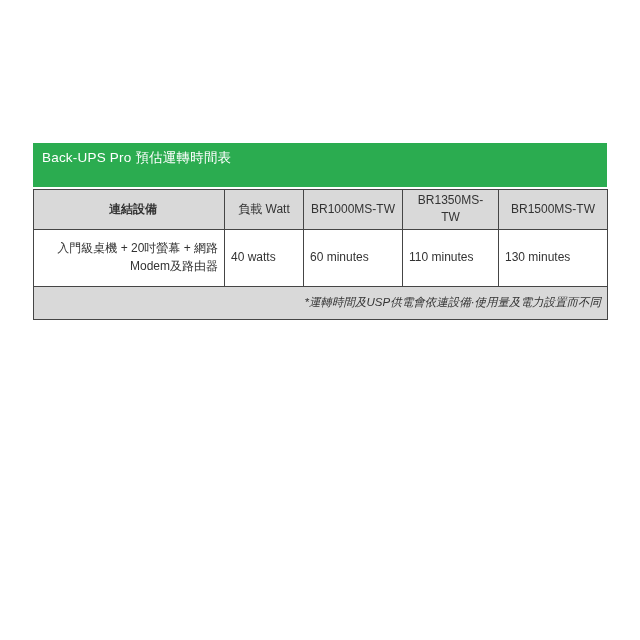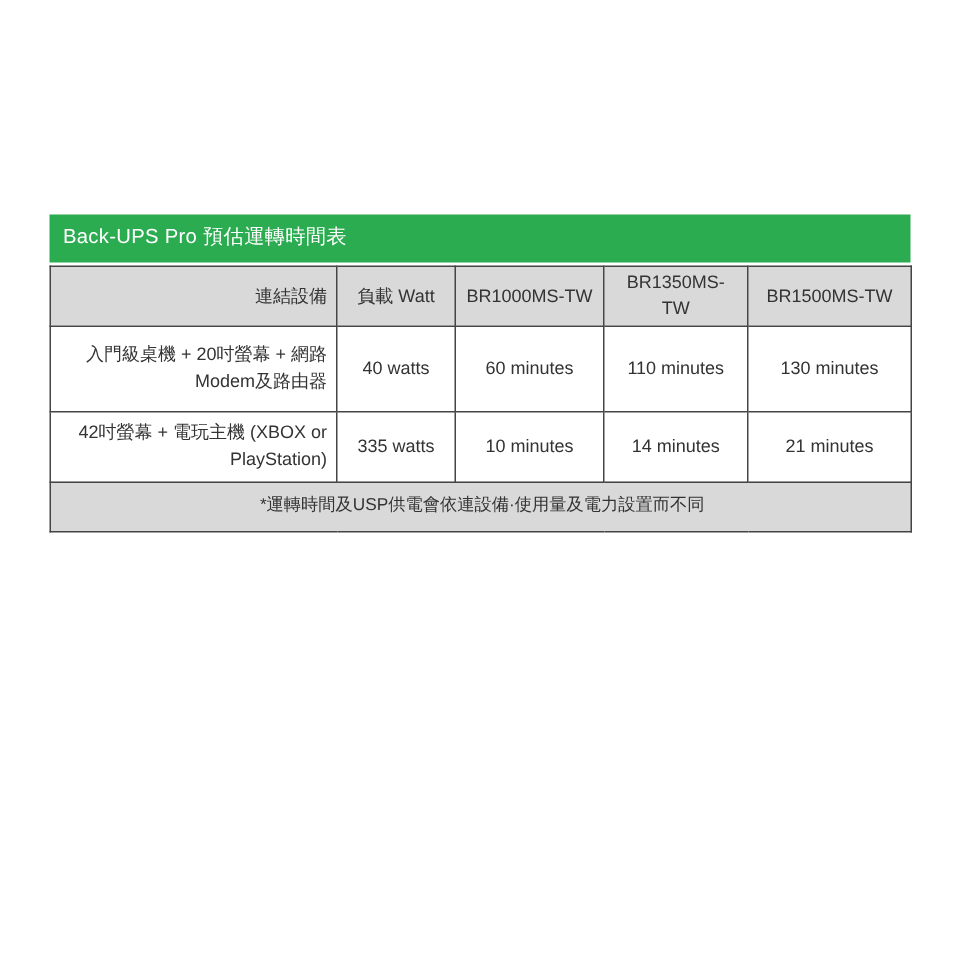--- a/index.html
+++ b/index.html
@@ -15,21 +15,21 @@
     background: #ffffff;
     overflow: hidden;
   }
   .panel {
     position: absolute;
     left: 33px; top: 143px;
     width: 574px;
   }
   .title-bar {
     box-sizing: border-box;
-    width: 574px; height: 32px;
+    width: 574px; height: 44px;
     background: #2bac50;
     color: #ffffff;
     font-size: 13.5px;
     line-height: 30px;
     padding-left: 9px;
     letter-spacing: 0.2px;
     margin-bottom: 2px;
     white-space: nowrap;
     overflow: hidden;
   }
@@ -47,34 +47,35 @@
     box-sizing: border-box;
     vertical-align: middle;
     line-height: 1.45;
   }
   col.c-device { width: 191px; }
   col.c-watt   { width: 79px; }
   col.c-m1     { width: 99px; }
   col.c-m2     { width: 96px; }
   col.c-m3     { width: 109px; }
   tr.header-row th { background: #d9d9d9; height: 27px; text-align: center; }
-  tr.header-row th.device-h { text-align: right; padding-left: 14px; }
+  tr.header-row th.device-h { text-align: center; padding-left: 14px; font-weight: bold; }
   td.device-cell { text-align: right; padding-left: 8px; padding-right: 10px; }
-  td.num-cell { text-align: center; }
+  td.num-cell { }
   tr.r1 td { height: 57px; }
   tr.r2 td { height: 53px; }
   tr.r3 td { height: 54px; }
   tr.r4 td { height: 53px; }
   tr.r5 td { height: 47px; }
   tr.footnote-row td {
     background: #d9d9d9;
     height: 33px;
     font-size: 11.5px;
-    text-align: center;
+    text-align: right;
     padding-left: 8px;
+    font-style: italic;
   }
 </style>
 </head>
 <body>
 
 <div class="stage">
   <div class="panel">
 
     <div class="title-bar">Back-UPS Pro 預估運轉時間表</div>
 
@@ -100,27 +101,20 @@
         <td class="device-cell">入門級桌機 + 20吋螢幕 + 網路Modem及路由器</td>
         <td class="num-cell">40 watts</td>
         <td class="num-cell">60 minutes</td>
         <td class="num-cell">110 minutes</td>
         <td class="num-cell">130 minutes</td>
       </tr>
 
 
 
 
-      <tr class="r5">
-        <td class="device-cell">42吋螢幕 + 電玩主機 (XBOX or PlayStation)</td>
-        <td class="num-cell">335 watts</td>
-        <td class="num-cell">10 minutes</td>
-        <td class="num-cell">14 minutes</td>
-        <td class="num-cell">21 minutes</td>
-      </tr>
 
       <tr class="footnote-row">
         <td colspan="5">*運轉時間及USP供電會依連設備·使用量及電力設置而不同</td>
       </tr>
     </tbody>
       </table>
 
   </div>
 </div>
 

